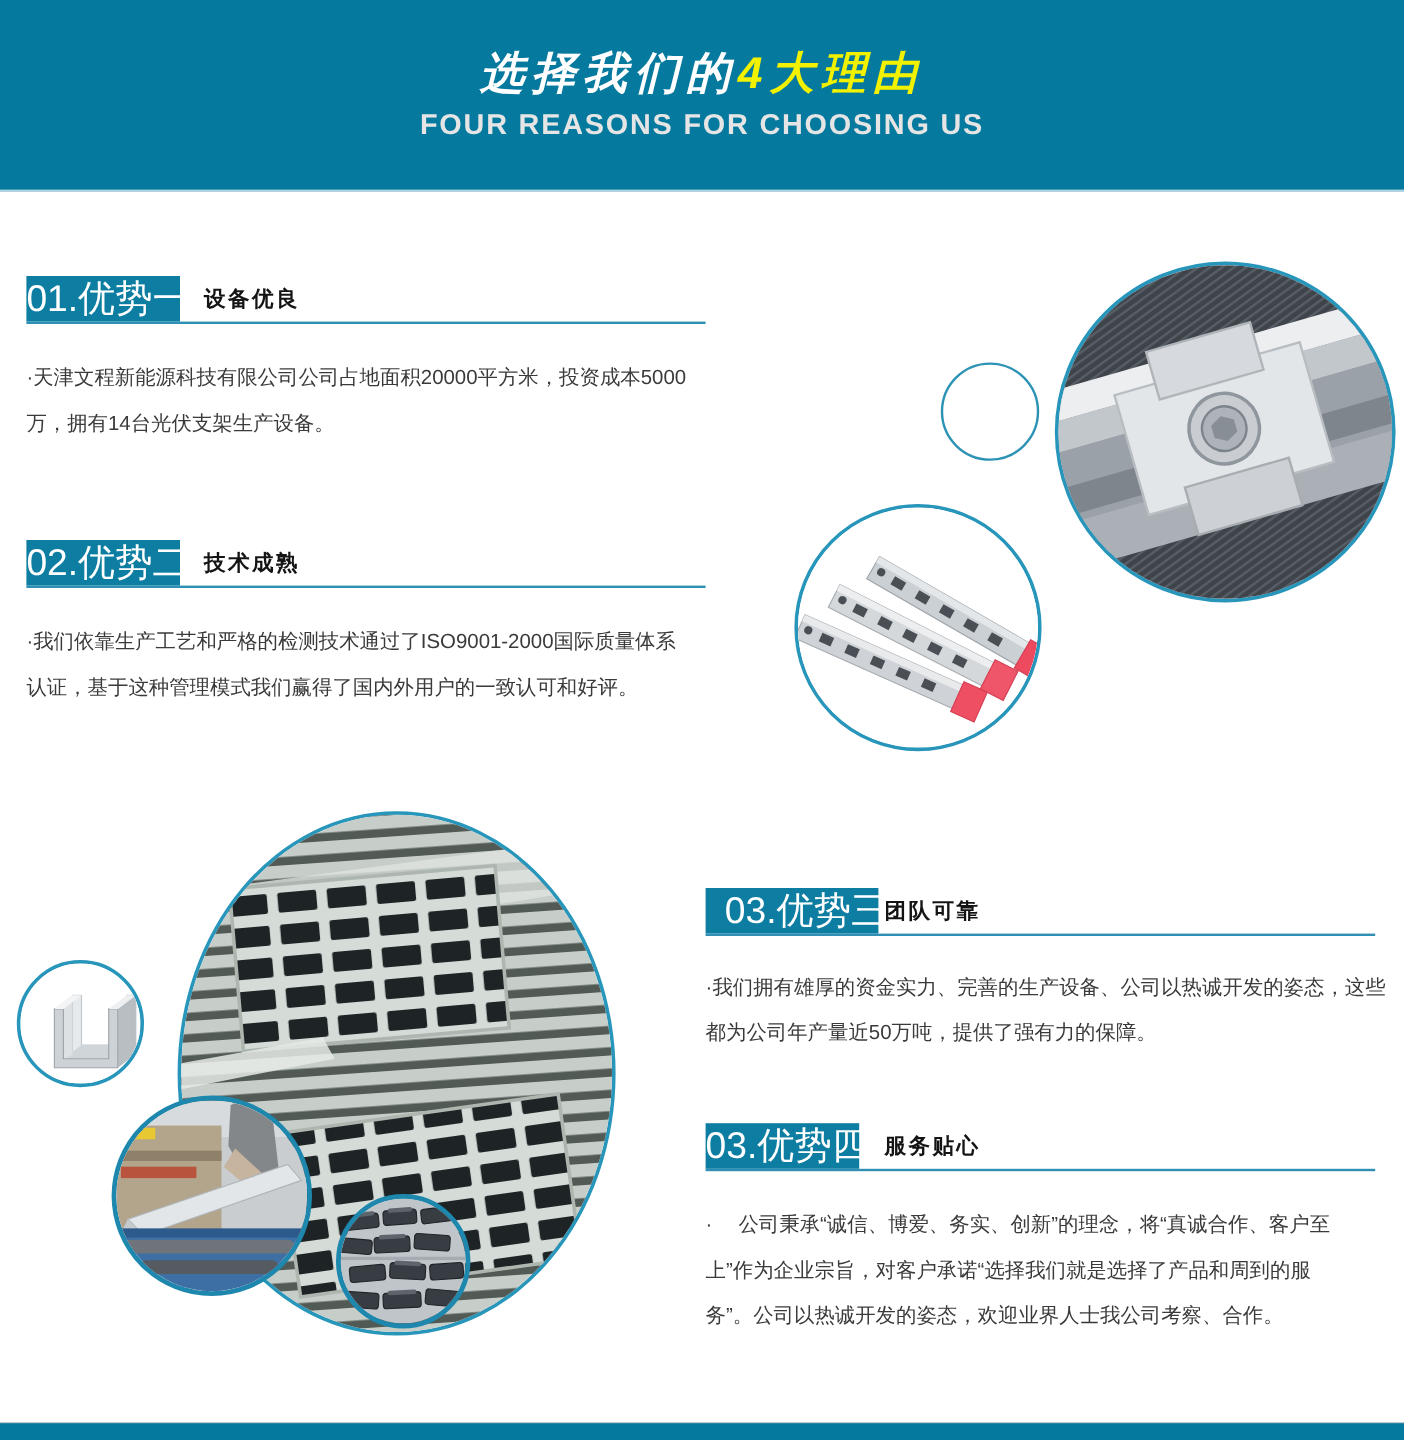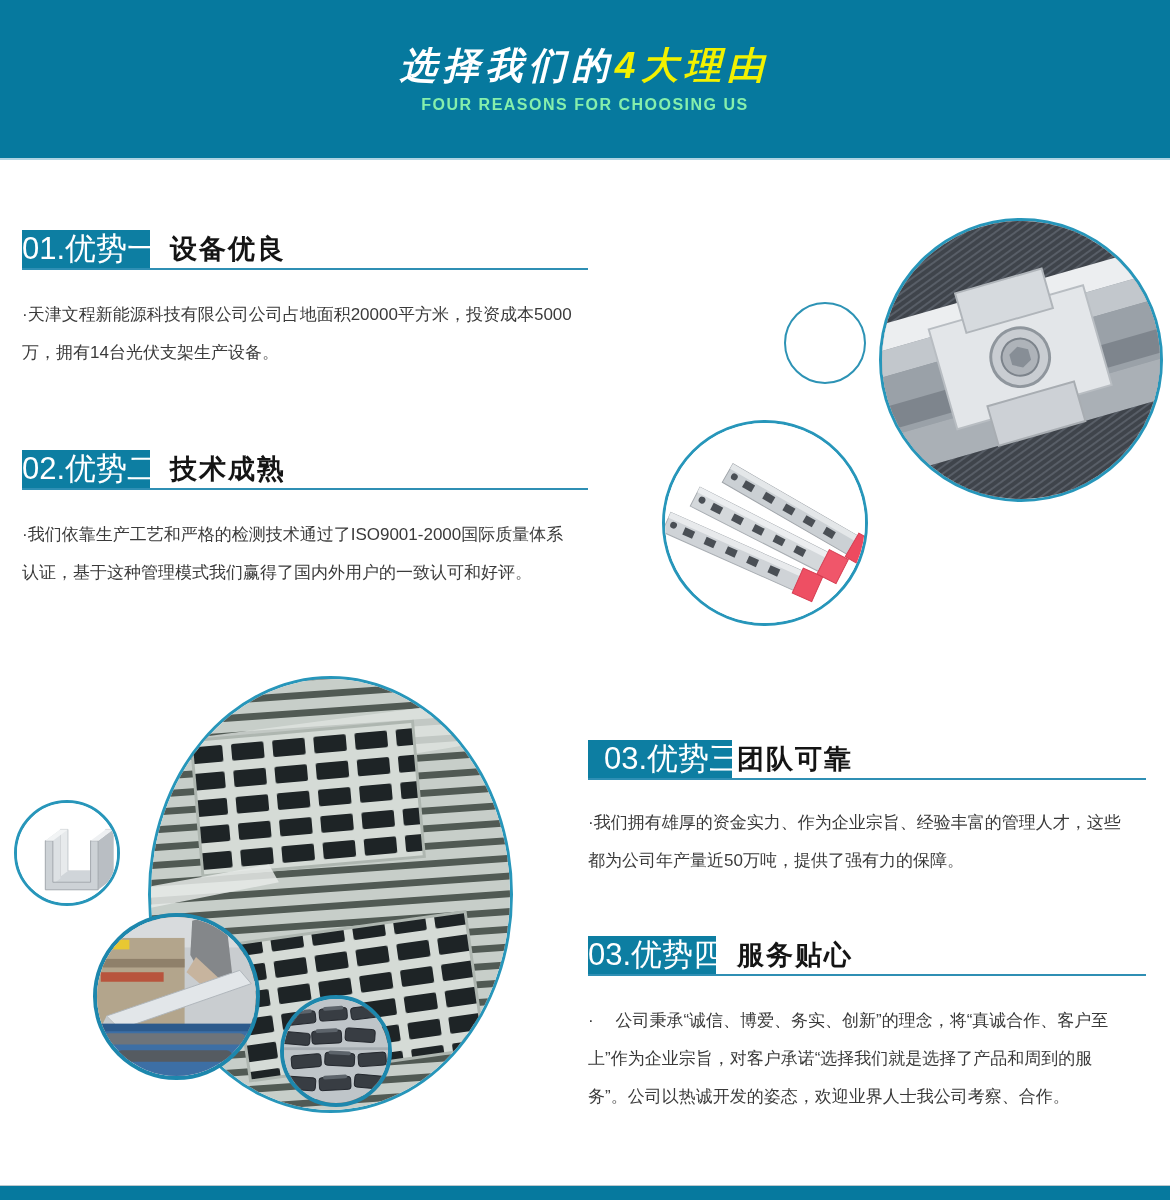--- a/index.html
+++ b/index.html
@@ -14,30 +14,30 @@
     background:#06799E;border-bottom:2px solid #AFD3E2;
     display:flex;flex-direction:column;align-items:center;justify-content:center;
   }
   .hero-title{
     font-size:37px;font-weight:bold;letter-spacing:6px;color:#ffffff;line-height:1.2;
     white-space:nowrap;
     font-style:italic;
   }
   .hero-title .hl{color:#F2F100;}
   .hero-sub{
-    margin-top:8px;font-size:16px;font-weight:bold;letter-spacing:1.5px;color:#86efac;
+    margin-top:8px;font-size:24px;font-weight:bold;letter-spacing:1.5px;color:#e5e5e5;
     white-space:nowrap;
   }
   
   .badge{
     position:absolute;width:128px;height:38px;background:#0D7EA2;color:#ffffff;
     font-size:31px;line-height:38px;text-align:center;white-space:nowrap;
   }
   .sec-title{
-    position:absolute;height:38px;line-height:38px;font-size:27px;font-weight:bold;
+    position:absolute;height:38px;line-height:38px;font-size:18px;font-weight:bold;
     color:#141414;white-space:nowrap;letter-spacing:2px;
   }
   .rule{position:absolute;height:2px;background:#2F8FB4;}
   .body{
     position:absolute;font-size:17px;line-height:38px;color:#3A3A3A;white-space:nowrap;
   }
   
   .circ{position:absolute;border-radius:50%;overflow:hidden;box-sizing:border-box;}
   .circ svg{display:block;width:100%;height:100%;}
   .b3{border:3px solid #2796BA;}
@@ -77,21 +77,21 @@
   <div class="rule" style="left:22px;top:488px;width:566px;"></div>
   <div class="body" style="left:22px;top:516px;">
     <div>·我们依靠生产工艺和严格的检测技术通过了ISO9001-2000国际质量体系</div>
     <div>认证，基于这种管理模式我们赢得了国内外用户的一致认可和好评。</div>
   </div>
 
   <div class="badge" style="left:588px;top:740px;padding-left:16px;">03.优势三</div>
   <div class="sec-title" style="left:737px;top:740px;">团队可靠</div>
   <div class="rule" style="left:588px;top:778px;width:558px;"></div>
   <div class="body" style="left:588px;top:804px;">
-    <div>·我们拥有雄厚的资金实力、作为企业宗旨、经验丰富的管理人才，这些</div>
+    <div>·我们拥有雄厚的资金实力、完善的生产设备、公司以热诚开发的姿态，这些</div>
     <div>都为公司年产量近50万吨，提供了强有力的保障。</div>
   </div>
 
   <div class="badge" style="left:588px;top:936px;">03.优势四</div>
   <div class="sec-title" style="left:737px;top:936px;">服务贴心</div>
   <div class="rule" style="left:588px;top:974px;width:558px;"></div>
   <div class="body" style="left:588px;top:1002px;">
     <div>·　 公司秉承“诚信、博爱、务实、创新”的理念，将“真诚合作、客户至</div>
     <div>上”作为企业宗旨，对客户承诺“选择我们就是选择了产品和周到的服</div>
     <div>务”。公司以热诚开发的姿态，欢迎业界人士我公司考察、合作。</div>

